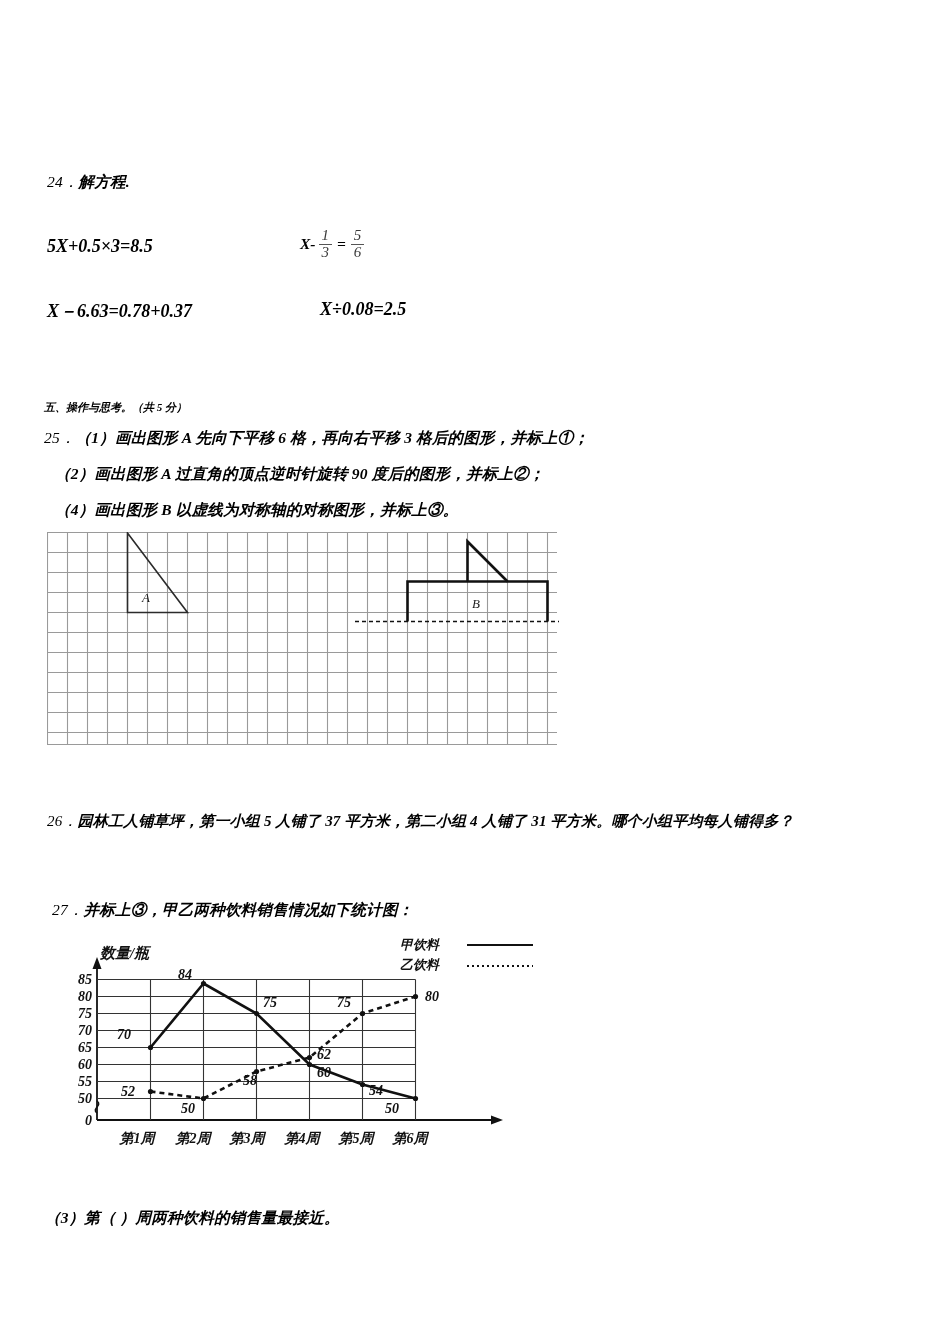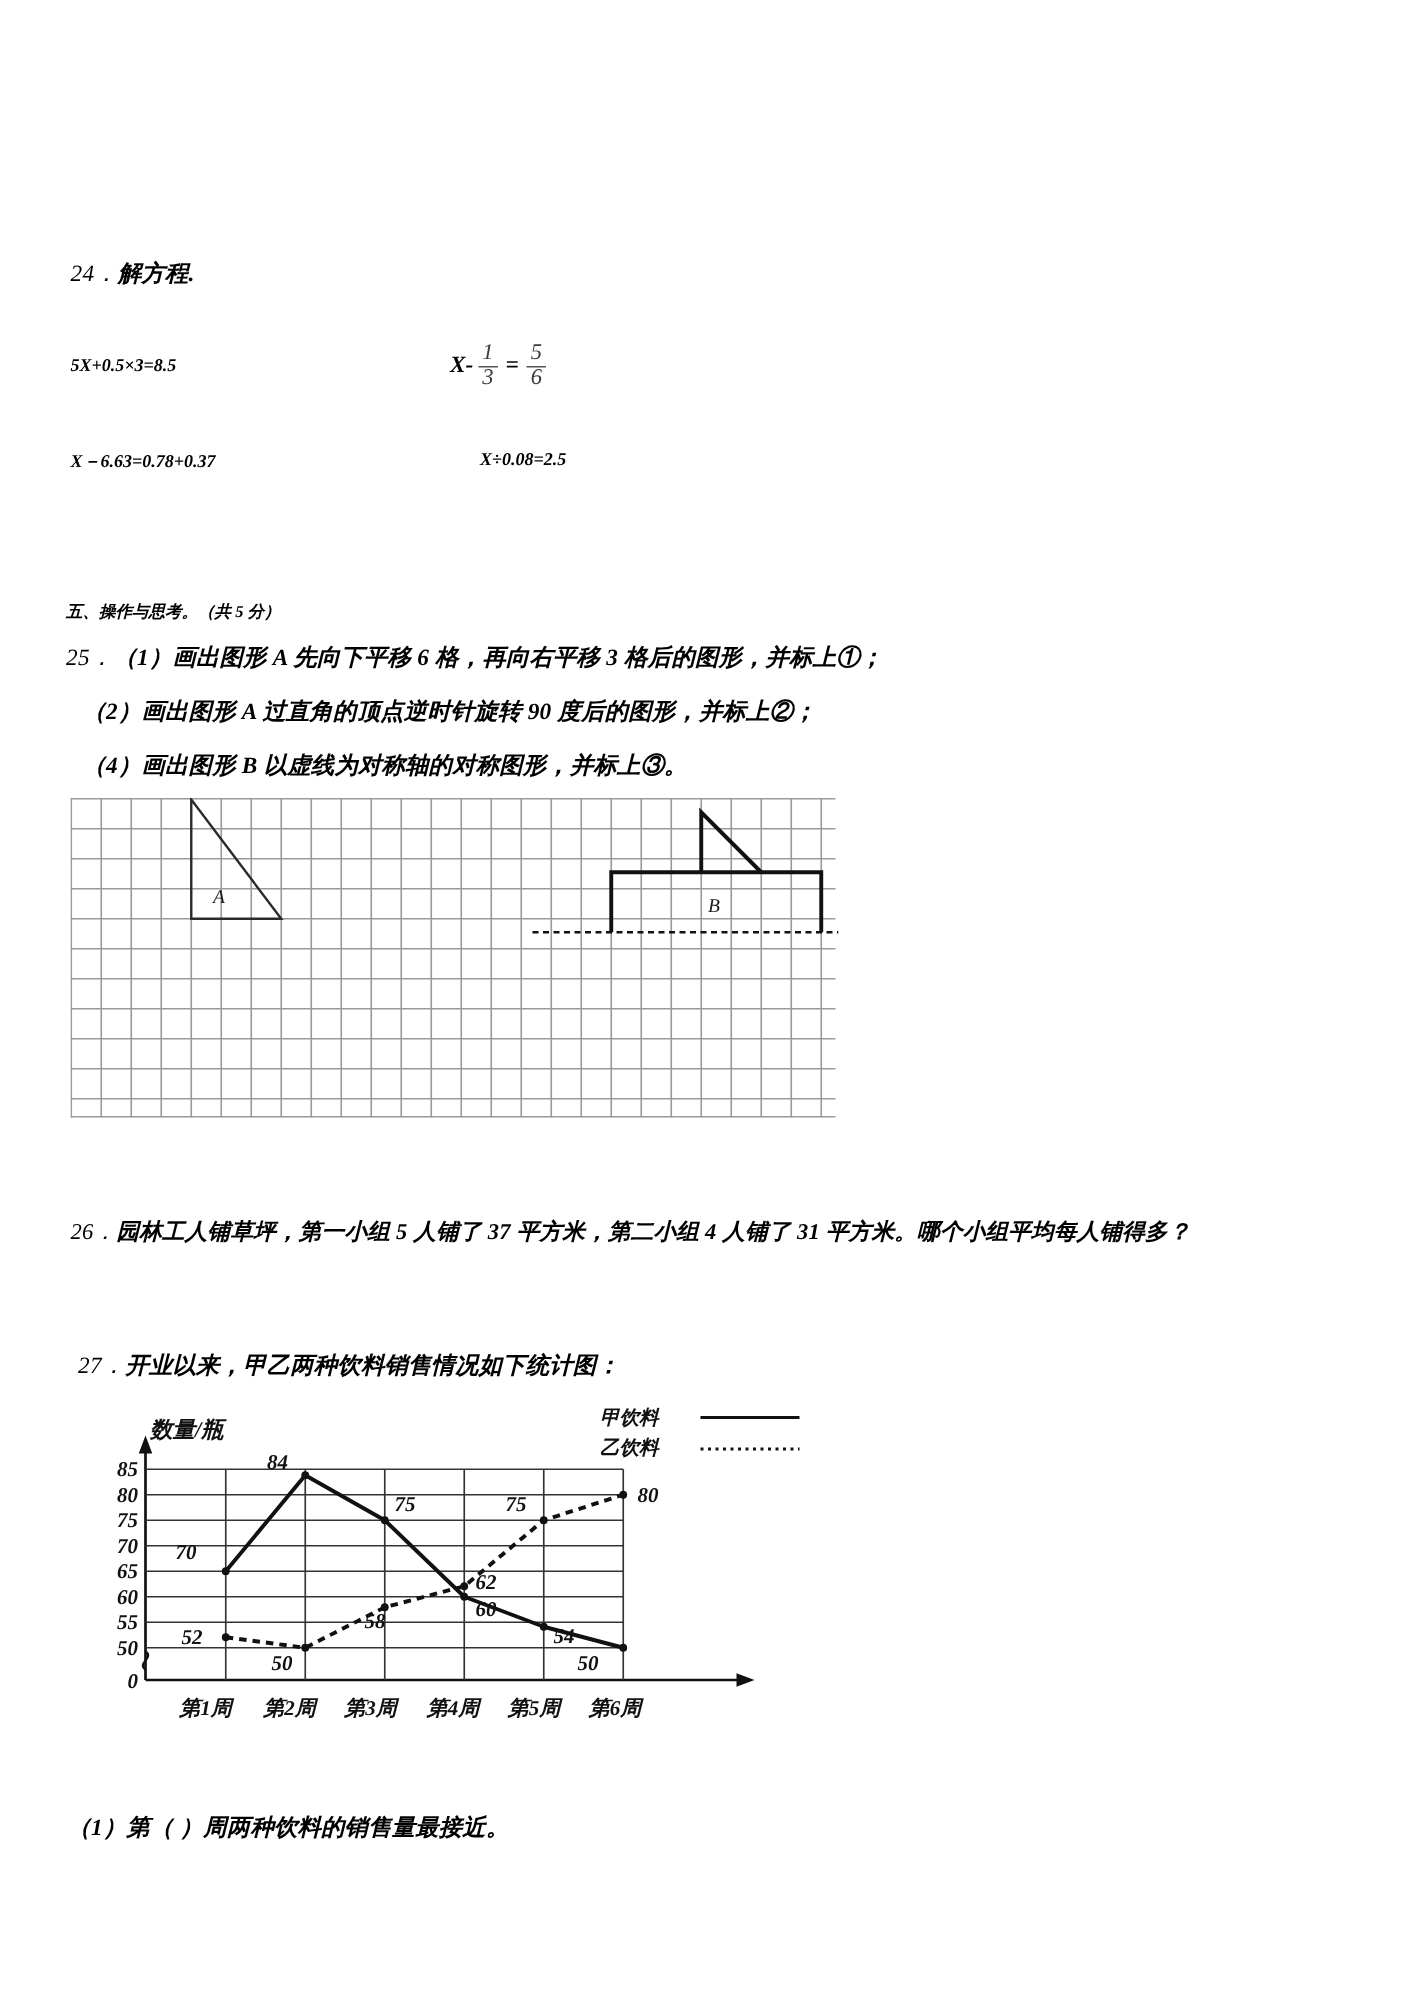--- a/index.html
+++ b/index.html
@@ -37,21 +37,21 @@
     font-family: "Liberation Serif", serif;
   }
   .sec-head {
     position: absolute;
     font-size: 11px;
     font-weight: bold;
     white-space: nowrap;
   }
   .eq {
     position: absolute;
-    font-size: 12px;
+    font-size: 18px;
     font-weight: bold;
     white-space: nowrap;
     font-family: "Liberation Serif", serif;
   }
 
   
   .frac-eq {
     position: absolute;
     display: flex;
     align-items: center;
@@ -193,21 +193,21 @@
       <text x="425" y="76" font-family="Liberation Serif, serif" font-size="13" fill="#1a1a1a">B</text>
     </svg>
   </div>
 
 
   <div class="q-line cjk" style="left:47px; top:812px; font-size:15px;">
     <span class="q-num">26．</span><span>园林工人铺草坪，第一小组 5 人铺了 37 平方米，第二小组 4 人铺了 31 平方米。哪个小组平均每人铺得多？</span>
   </div>
 
   <div class="q-line cjk" style="left:52px; top:900px;">
-    <span class="q-num">27．</span><span>开业以来，甲乙两种饮料销售情况如下统计图：</span>
+    <span class="q-num">27．</span><span>并标上③，甲乙两种饮料销售情况如下统计图：</span>
   </div>
 
   <div id="chart-figure">
     <svg width="500" height="235" viewBox="0 0 500 235" xmlns="http://www.w3.org/2000/svg">
 
       <text x="45" y="23" font-family="Liberation Serif, serif" font-size="15" font-weight="bold" fill="#111" id="t-ylabel">数量/瓶</text>
 
       <g>
         <text x="345" y="14" font-family="Liberation Serif, serif" font-size="13" font-weight="bold" fill="#111" id="t-leg1">甲饮料</text>
         <line x1="412" y1="10" x2="478" y2="10" stroke="#111" stroke-width="2"></line>
@@ -299,15 +299,15 @@
         <text x="82" y="208" id="xt-0">第1周</text>
         <text x="138" y="208" id="xt-1">第2周</text>
         <text x="192" y="208" id="xt-2">第3周</text>
         <text x="247" y="208" id="xt-3">第4周</text>
         <text x="301" y="208" id="xt-4">第5周</text>
         <text x="355" y="208" id="xt-5">第6周</text>
       </g>
     </svg>
   </div>
 
-  <div class="q-line cjk" style="left:45px; top:1208px;">（1）第（    ）周两种饮料的销售量最接近。</div>
+  <div class="q-line cjk" style="left:45px; top:1208px;">（3）第（    ）周两种饮料的销售量最接近。</div>
 
 </div>
 
 </body></html>

